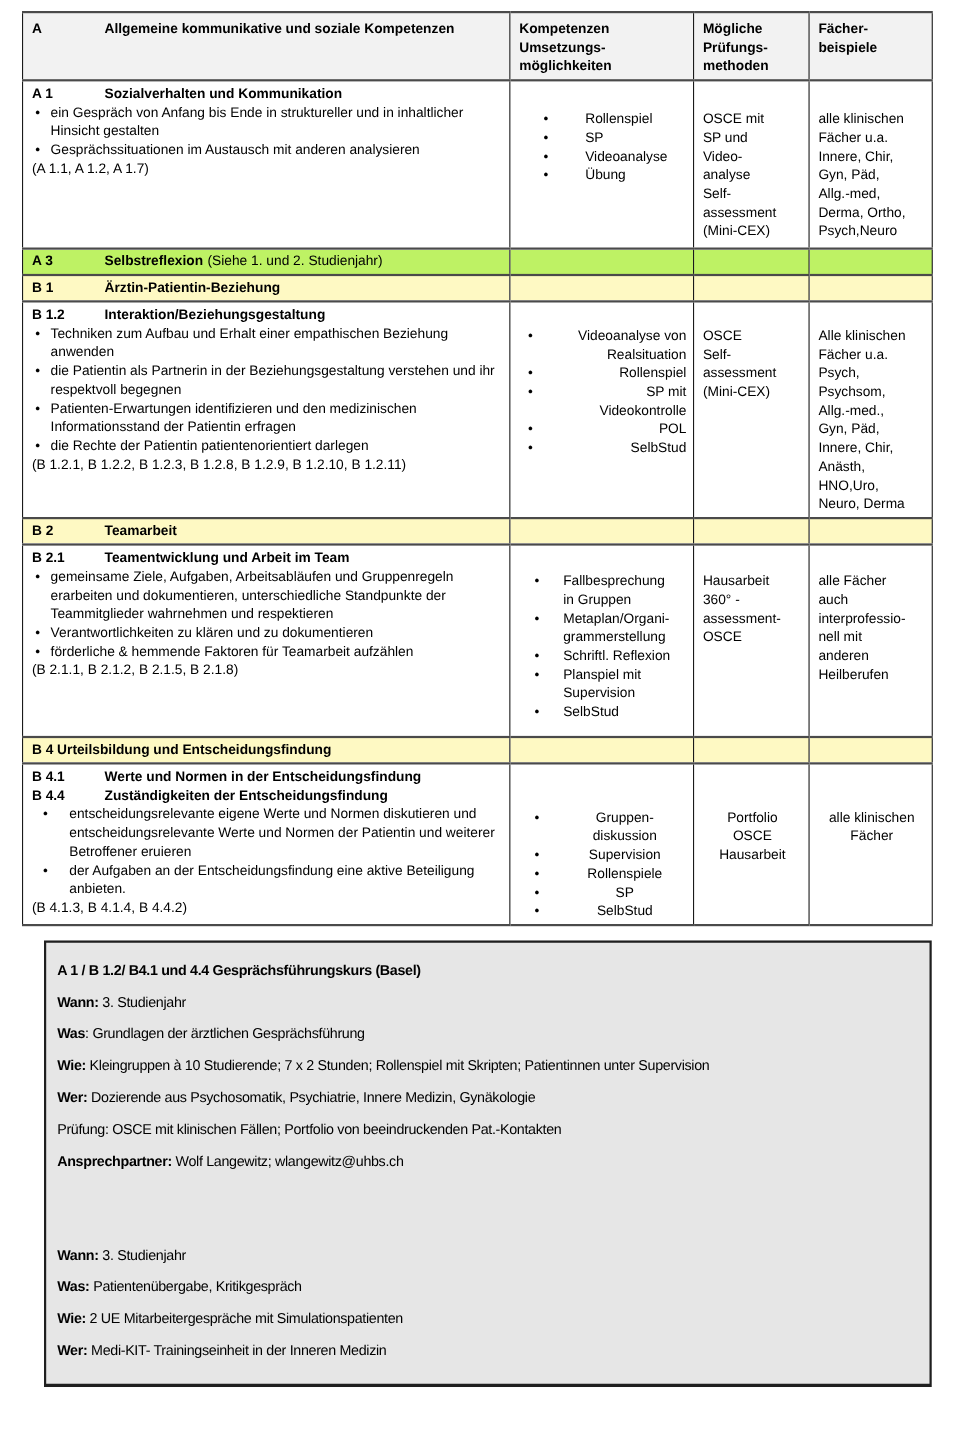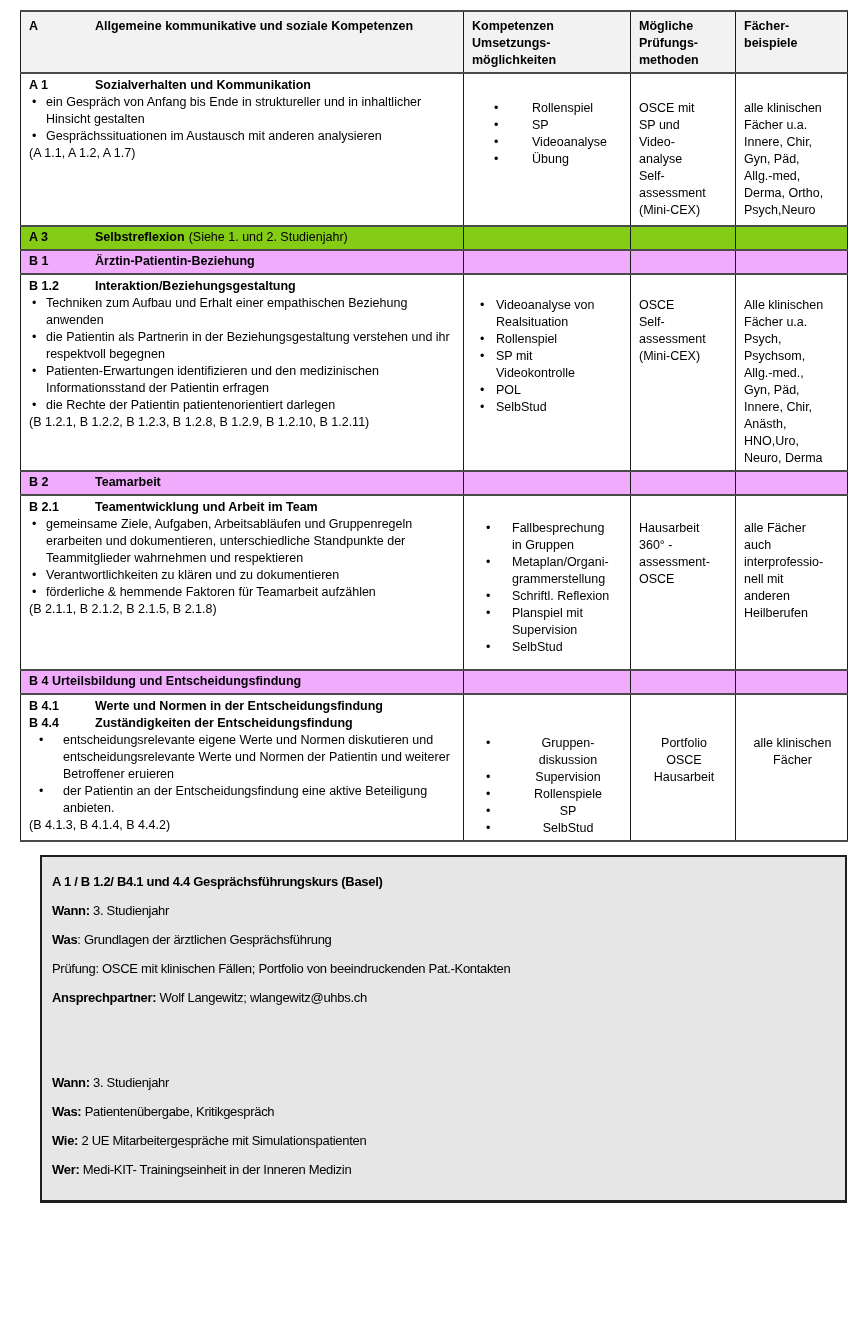--- a/index.html
+++ b/index.html
@@ -24,22 +24,22 @@
     border-right:1px solid #1a1a1a;
     border-top:2px solid #4a4a4a;
     border-bottom:2px solid #4a4a4a;
     vertical-align:top;
     padding:3px 6px 3px 8px;
     box-sizing:border-box;
     overflow:hidden;
   }
   tr.r-hdr td{height:52px;background:#f2f2f2;padding-top:6px;}
   tr.r-a1 td{height:153px;}
-  tr.r-sect td{height:24px;background:#f0abfc;padding-top:2px;padding-bottom:2px;}
-  tr.r-white td{background:#84cc16;}
+  tr.r-sect td{height:24px;background:#fef9c3;padding-top:2px;padding-bottom:2px;}
+  tr.r-white td{background:#bef264;}
   tr.r-b12 td{height:196px;}
   tr.r-b21 td{height:175px;}
   tr.r-b41 td{height:123px;}
 
   tr.r-a1 td.pad{padding-top:26px;}
   tr.r-b12 td.pad{padding-top:22px;}
   tr.r-b21 td.pad{padding-top:24px;}
   tr.r-b41 td.pad{padding-top:40px;text-align:center;}
 
   .rowhead{display:flex;}
@@ -53,21 +53,21 @@
 
   ul.bl{list-style:none;margin:0;padding:0;}
   ul.bl li{position:relative;padding-left:17px;}
   ul.bl li::before{content:"\2022";position:absolute;left:3px;}
   ul.bl.ind2 li{padding-left:34px;}
   ul.bl.ind2 li::before{left:10px;}
   ul.bl.ind-a1 li{padding-left:60px;}
   ul.bl.ind-a1 li::before{left:22px;}
   ul.bl.ind-mid li{padding-left:40px;}
   ul.bl.ind-mid li::before{left:14px;}
-  ul.bl.ind-tight li{padding-left:24px;}
+  ul.bl.ind-tight li{padding-left:24px;text-align:right;}
   ul.bl.ind-tight li::before{left:8px;}
   ul.bl li.wrap{white-space:pre-line;}
   .gap-lg{margin-top:27px;}
   .gap-sm{margin-top:7px;}
   .refs{margin-top:0;}
 
   
   .praxis-heading{
     margin:22px 0 0 30px;
     font-size:14px;font-weight:bold;
@@ -288,21 +288,21 @@
         <div class="rowhead">
           <span class="code">B 4.1</span>
           <span class="rtitle">Werte und Normen in der Entscheidungsfindung</span>
         </div>
         <div class="rowhead">
           <span class="code">B 4.4</span>
           <span class="rtitle">Zuständigkeiten der Entscheidungsfindung</span>
         </div>
         <ul class="bl ind2 gap-sm">
           <li>entscheidungsrelevante eigene Werte und Normen diskutieren und entscheidungsrelevante Werte und Normen der Patientin und weiterer Betroffener eruieren</li>
-          <li>der Patientin an der Entscheidungsfindung eine aktive Beteiligung anbieten.</li>
+          <li>der Aufgaben an der Entscheidungsfindung eine aktive Beteiligung anbieten.</li>
         </ul>
         <div class="refs">(B 4.1.3, B 4.1.4, B 4.4.2)</div>
       </td>
       <td class="c2 pad">
         <ul class="bl ind-mid">
           <li class="wrap">Gruppen-
 diskussion</li>
           <li>Supervision</li>
           <li>Rollenspiele</li>
           <li>SP</li>
@@ -318,20 +318,22 @@
   </tbody>
     </table>
 
 
   <div class="praxis-box">
 
     <div class="example">
       <p class="ex-title">A 1 / B 1.2/ B4.1 und 4.4 Gesprächsführungskurs (Basel)</p>
       <p class="exline"><span class="lbl">Wann:</span><span> 3. Studienjahr</span></p>
       <p class="exline"><span class="lbl">Was</span><span>: Grundlagen der ärztlichen Gesprächsführung</span></p>
+      <p class="exline"><span class="lbl">Wie:</span><span> Kleingruppen à 10 Studierende; 7 x 2 Stunden; Rollenspiel mit Skripten; Patientinnen unter Supervision</span></p>
+      <p class="exline"><span class="lbl">Wer:</span><span> Dozierende aus Psychosomatik, Psychiatrie, Innere Medizin, Gynäkologie</span></p>
       <p class="exline"><span class="lbl plain">Prüfung:</span><span> OSCE mit klinischen Fällen; Portfolio von beeindruckenden Pat.-Kontakten</span></p>
       <p class="exline"><span class="lbl">Ansprechpartner:</span><span> Wolf Langewitz; wlangewitz@uhbs.ch</span></p>
     </div>
 
     <div class="example example-2">
       <p class="exline"><span class="lbl">Wann:</span><span> 3. Studienjahr</span></p>
       <p class="exline"><span class="lbl">Was:</span><span> Patientenübergabe, Kritikgespräch</span></p>
       <p class="exline"><span class="lbl">Wie:</span><span> 2 UE Mitarbeitergespräche mit Simulationspatienten</span></p>
       <p class="exline"><span class="lbl">Wer:</span><span> Medi-KIT- Trainingseinheit in der Inneren Medizin</span></p>
       <p class="exline"></p>

